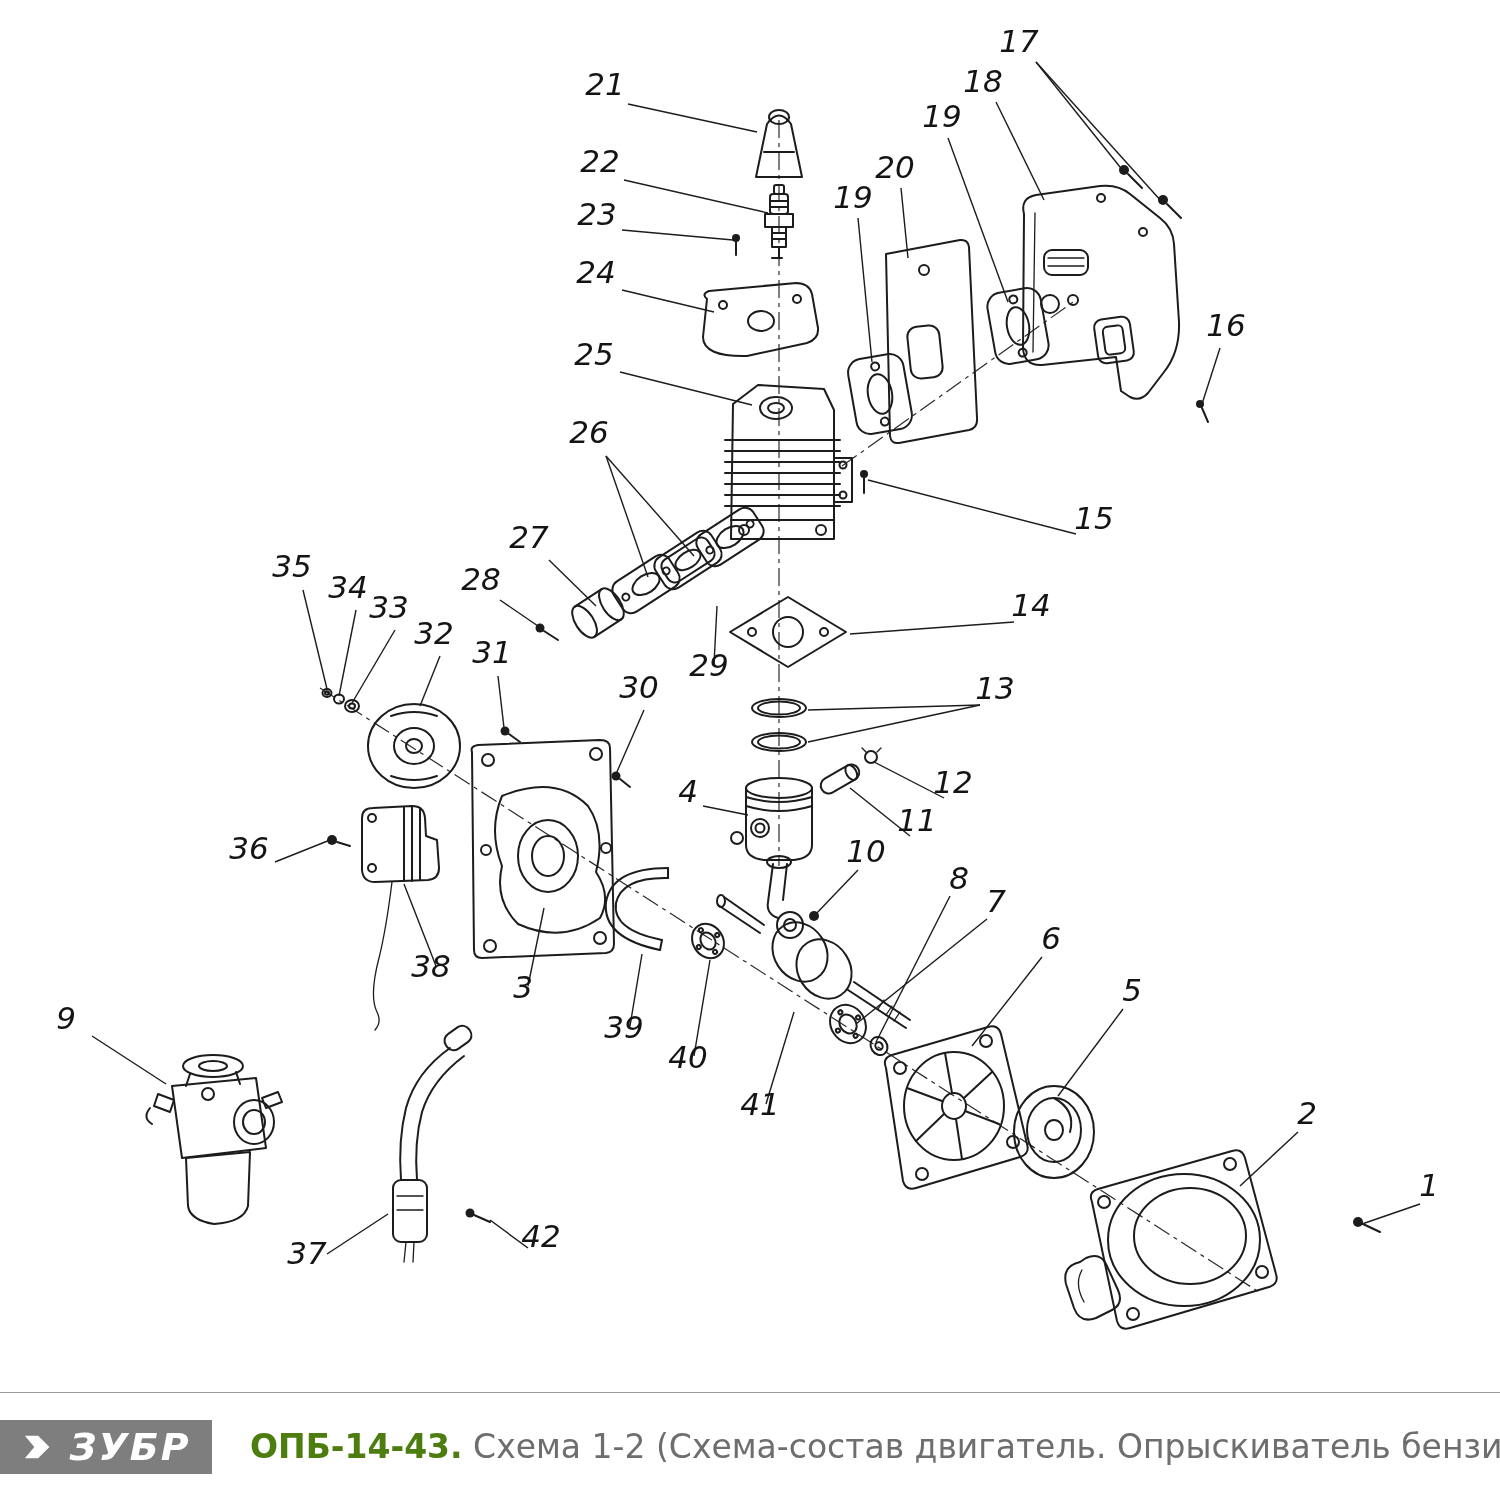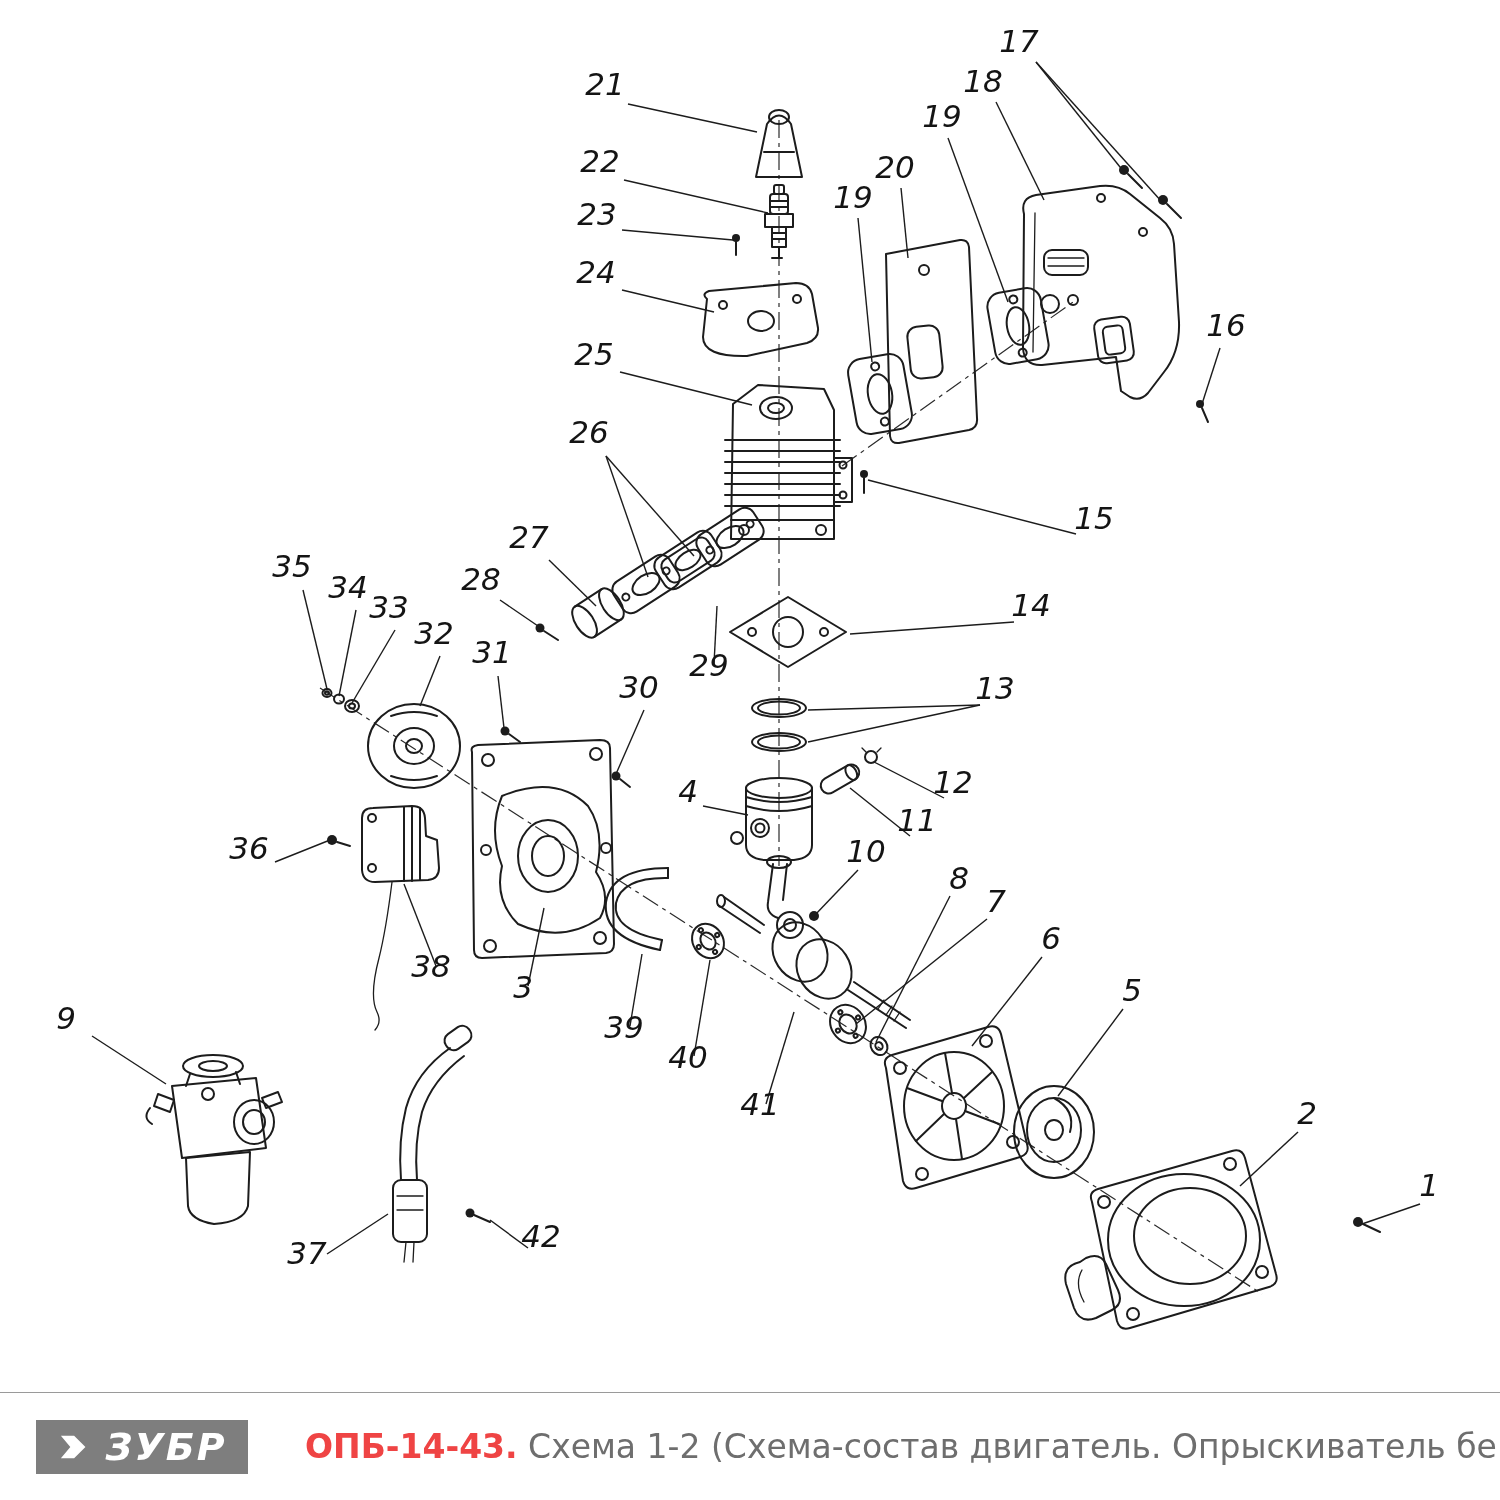--- a/index.html
+++ b/index.html
@@ -4,25 +4,25 @@
 <style>
   html,body{margin:0;padding:0;background:#ffffff;}
   .page{position:relative;width:1500px;height:1500px;background:#fff;font-family:"DejaVu Sans",sans-serif;overflow:hidden;}
   svg.diagram{position:absolute;top:0;left:0;}
   .ink *{stroke:#1c1c1c;stroke-width:2;fill:none;stroke-linecap:round;stroke-linejoin:round;}
   .ink .fill{fill:#1c1c1c;stroke:none;}
   .ink .thin{stroke-width:1.3;}
   .leaders line{stroke:#1c1c1c;stroke-width:1.4;}
   .axes line{stroke:#2b2b2b;stroke-width:1.2;stroke-dasharray:18 5 4 5;fill:none;}
   .lbl{font-family:"DejaVu Sans",sans-serif;font-style:italic;font-size:31px;fill:#141414;stroke:none;}
-  .footer{position:absolute;left:0;top:1392px;width:1500px;height:108px;border-top:1px solid #9a9a9a;box-sizing:border-box;display:flex;align-items:center;gap:57px;padding-left:36px;background:#fff;}
+  .footer{position:absolute;left:0;top:1392px;width:1500px;height:108px;border-top:1px solid #9a9a9a;box-sizing:border-box;display:flex;align-items:center;gap:38px;background:#fff;}
   .logo{width:212px;height:54px;background:#7e7e7e;display:flex;align-items:center;justify-content:center;gap:10px;flex:0 0 auto;}
   .logo .brand{color:#fff;font-weight:bold;font-style:italic;font-size:38px;letter-spacing:2px;line-height:1;}
   .caption{font-size:33px;color:#6e6e6e;white-space:nowrap;}
-  .caption .model{color:#ef4444;font-weight:bold;}
+  .caption .model{color:#4d7c0f;font-weight:bold;}
 </style>
 </head>
 <body>
 
 <div class="page">
 
 <svg class="diagram" width="1500" height="1500" viewBox="0 0 1500 1500">
 
   <g class="axes">
     <line x1="779" y1="120" x2="779" y2="866"></line>

